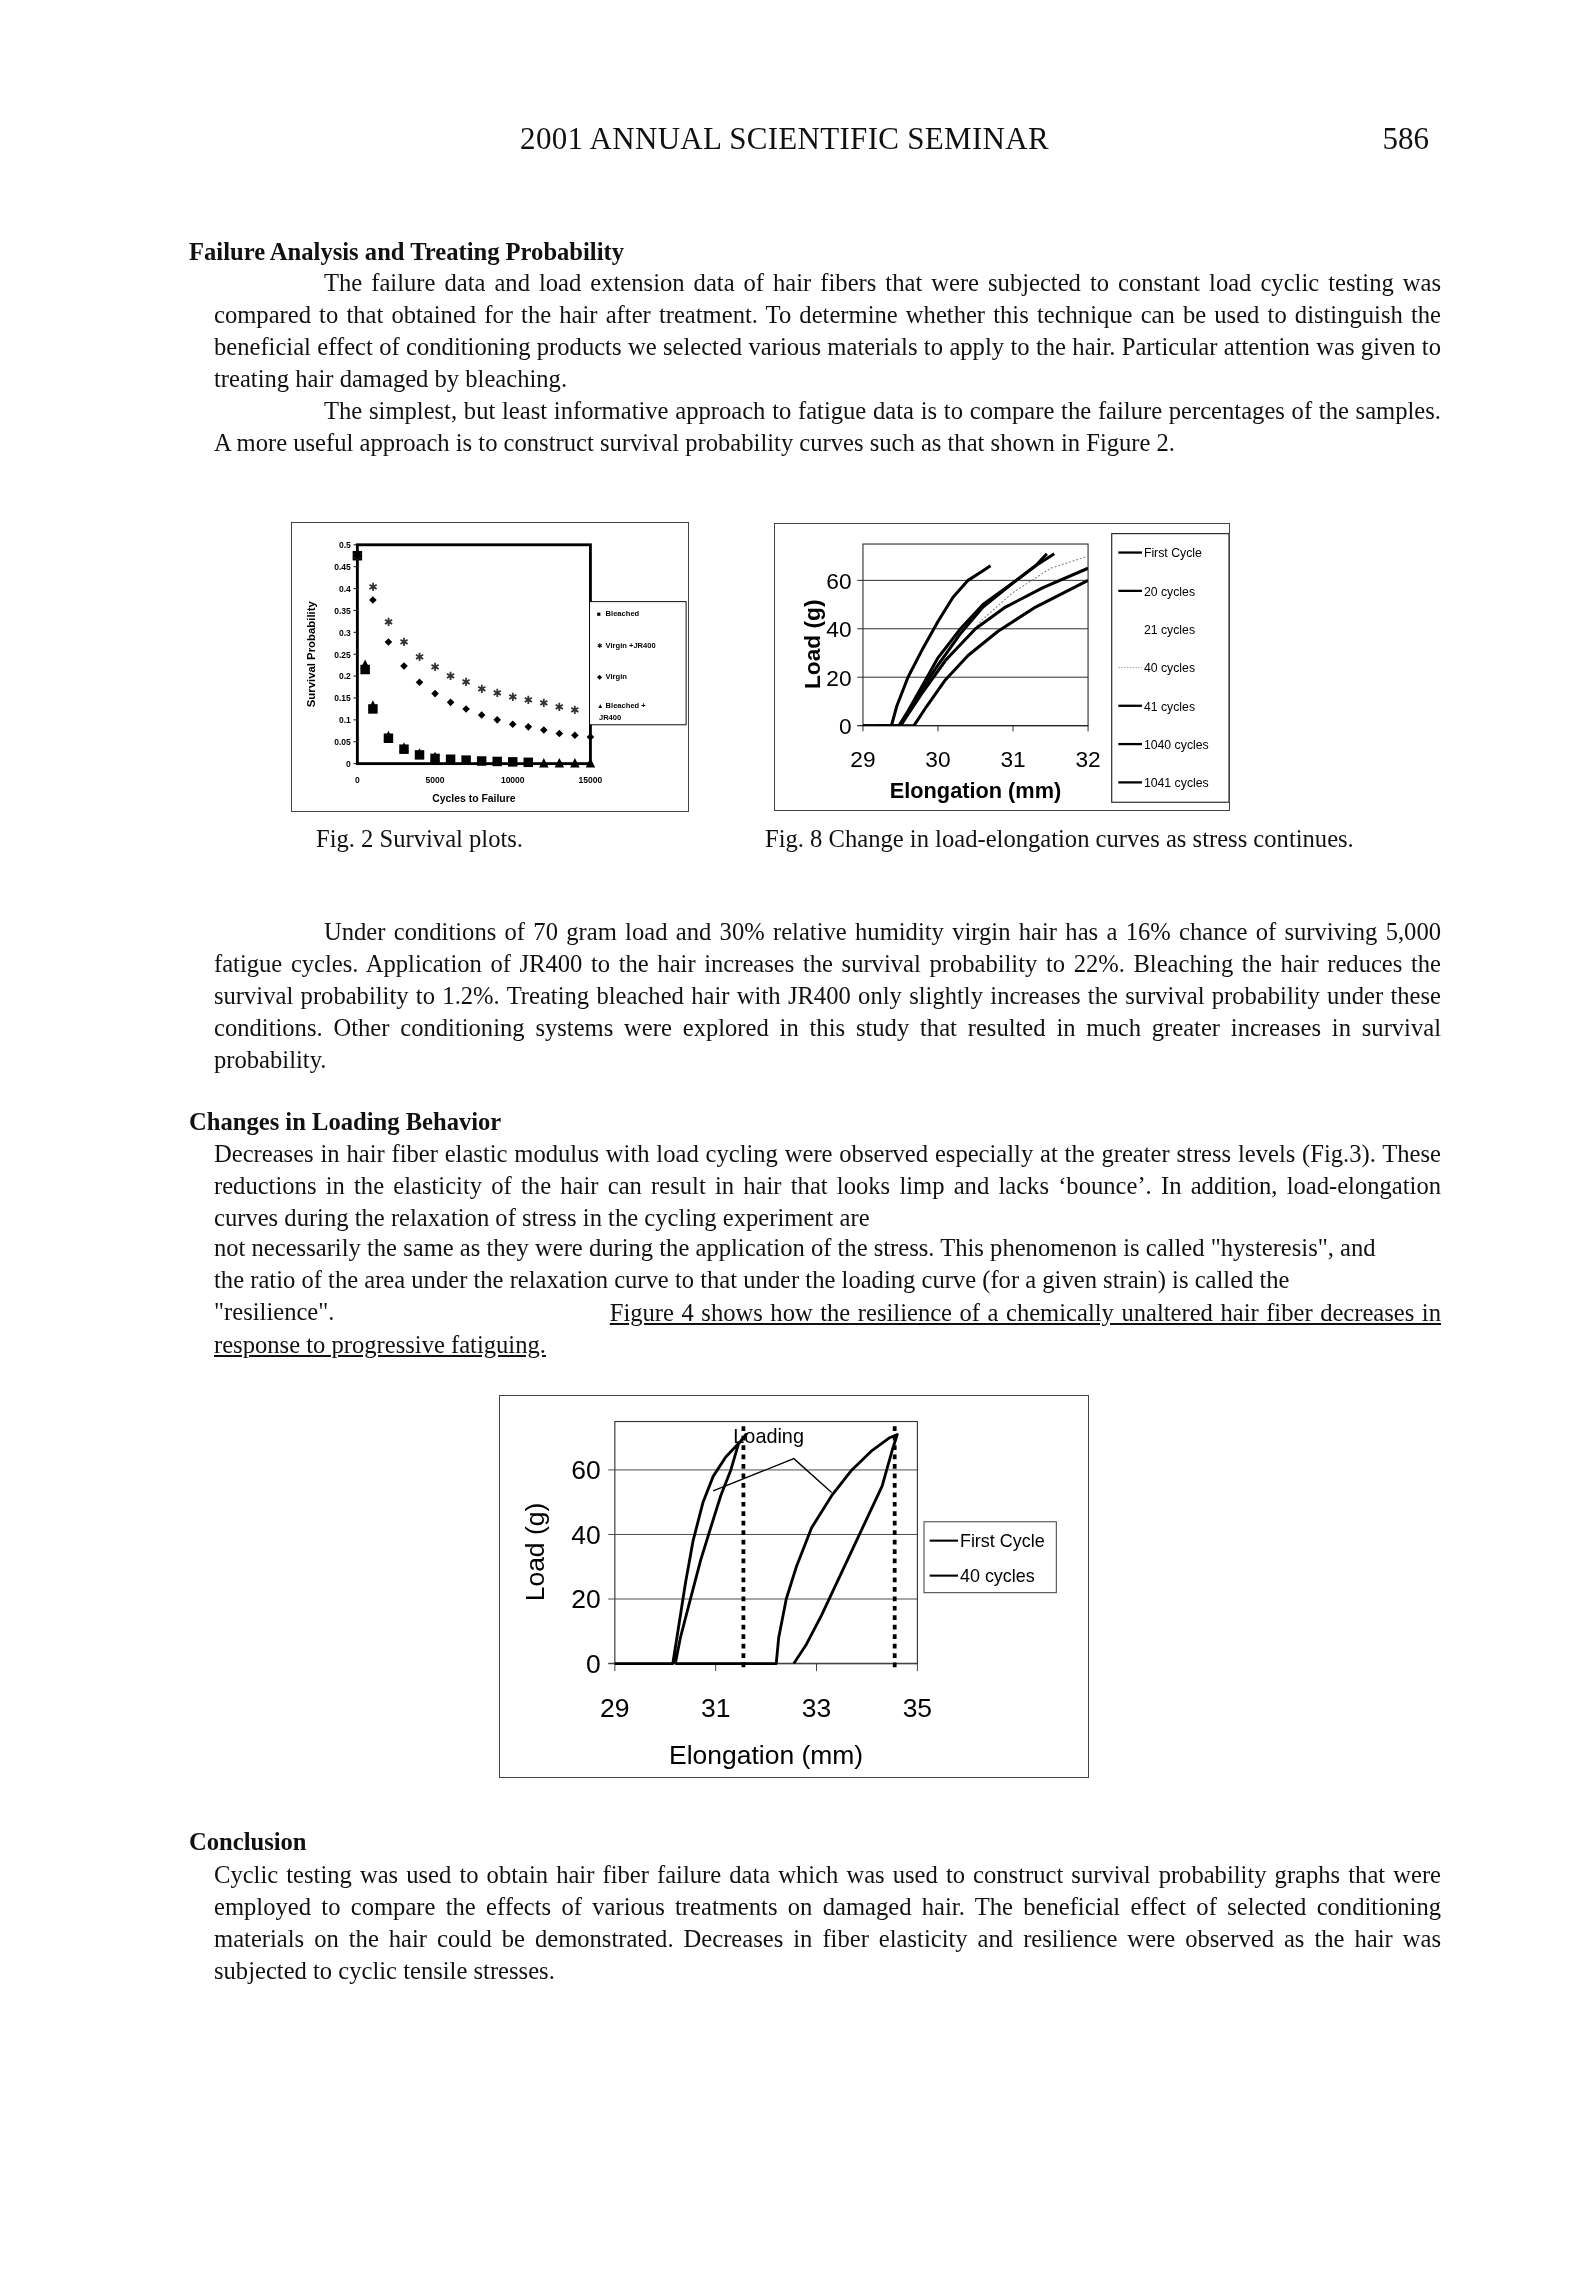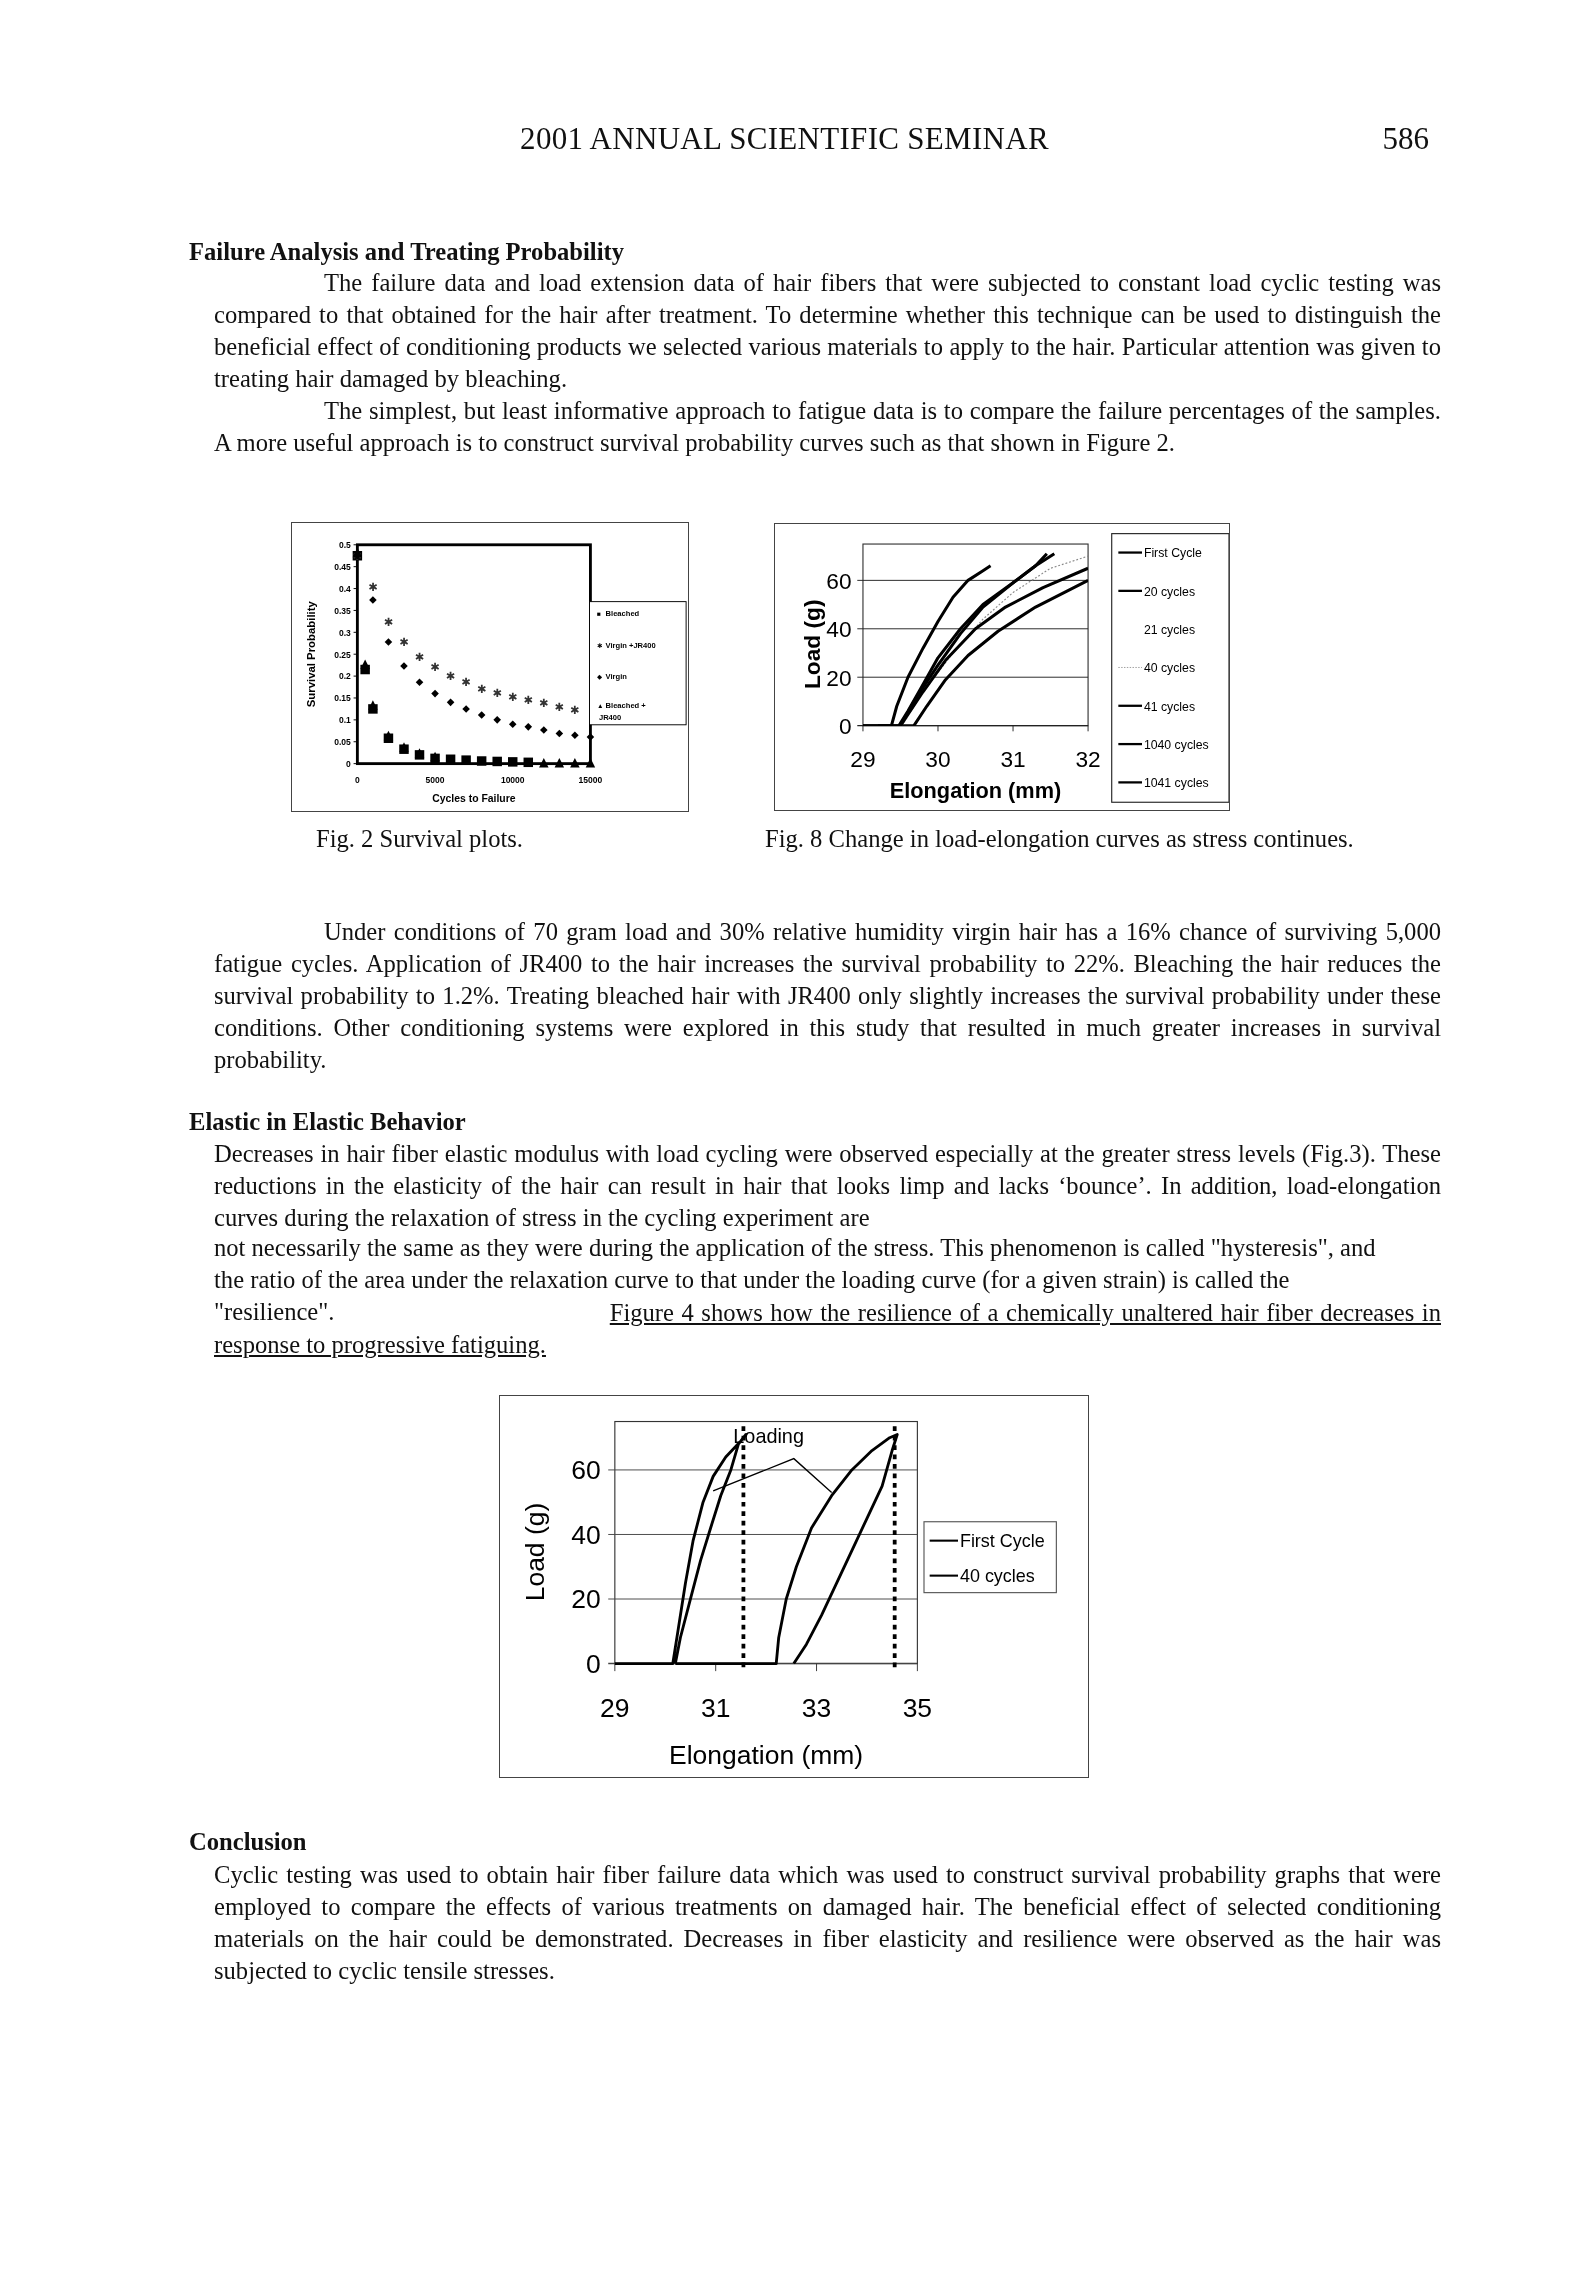--- a/index.html
+++ b/index.html
@@ -169,21 +169,21 @@
       <line x1="363" x2="388" y1="232.5" y2="232.5" stroke="#000" stroke-width="2.4" stroke-dasharray=""></line>
       <text x="390" y="237.5" font-size="13">1040 cycles</text>
       <line x1="363" x2="388" y1="273" y2="273" stroke="#000" stroke-width="2.4" stroke-dasharray=""></line>
       <text x="390" y="278" font-size="13">1041 cycles</text>
     </svg>
 </div>
 <div class="abs caption" style="left:765px; top:825px;">Fig. 8 Change in load-elongation curves as stress continues.</div>
 
 <div class="abs para indent" style="top:916px;">Under conditions of 70 gram load and 30% relative humidity virgin hair has a 16% chance of surviving 5,000 fatigue cycles.  Application of JR400 to the hair increases the survival probability to 22%.  Bleaching the hair reduces the survival probability to 1.2%.  Treating bleached hair with JR400 only slightly increases the survival probability under these conditions.  Other conditioning systems were explored in this study that resulted in much greater increases in survival probability.</div>
 
-<div class="abs sec-head" style="top:1108px;">Elastic in Elastic Behavior</div>
+<div class="abs sec-head" style="top:1108px;">Changes in Loading Behavior</div>
 <div class="abs para" style="top:1138px;">Decreases in hair fiber elastic modulus with load cycling were observed especially at the greater stress levels (Fig.3).  These reductions in the elasticity of the hair can result in hair that looks limp and lacks ‘bounce’.   In addition, load-elongation curves during the relaxation of stress in the cycling experiment are</div>
 <div class="abs para ragged" style="top:1232px; width:1173px;">not necessarily the same as they were during the application of the stress. This phenomenon is called "hysteresis", and the ratio of the area under the relaxation curve to that under the loading curve (for a given strain) is called the "resilience".</div>
 <div class="abs para" style="top:1297px; width:1227px; text-indent:0;text-decoration:underline;">
   <span style="visibility:hidden;">given strain) is called the "resilience".&nbsp;&nbsp;</span><span>Figure 4 shows how the resilience of a chemically unaltered hair fiber decreases in response to progressive fatiguing.</span>
 </div>
 
 <div class="abs fig-box" style="left:499px; top:1395px; width:588px; height:381px;">
   <svg id="fig4" width="588" height="381" style="position:absolute;left:0;top:0;" viewBox="0 0 621 403">
       <rect x="121" y="27" width="320" height="256" fill="none" stroke="#333" stroke-width="1.2"></rect>
       <line x1="114" x2="441" y1="283" y2="283" stroke="#444" stroke-width="1.6"></line>

